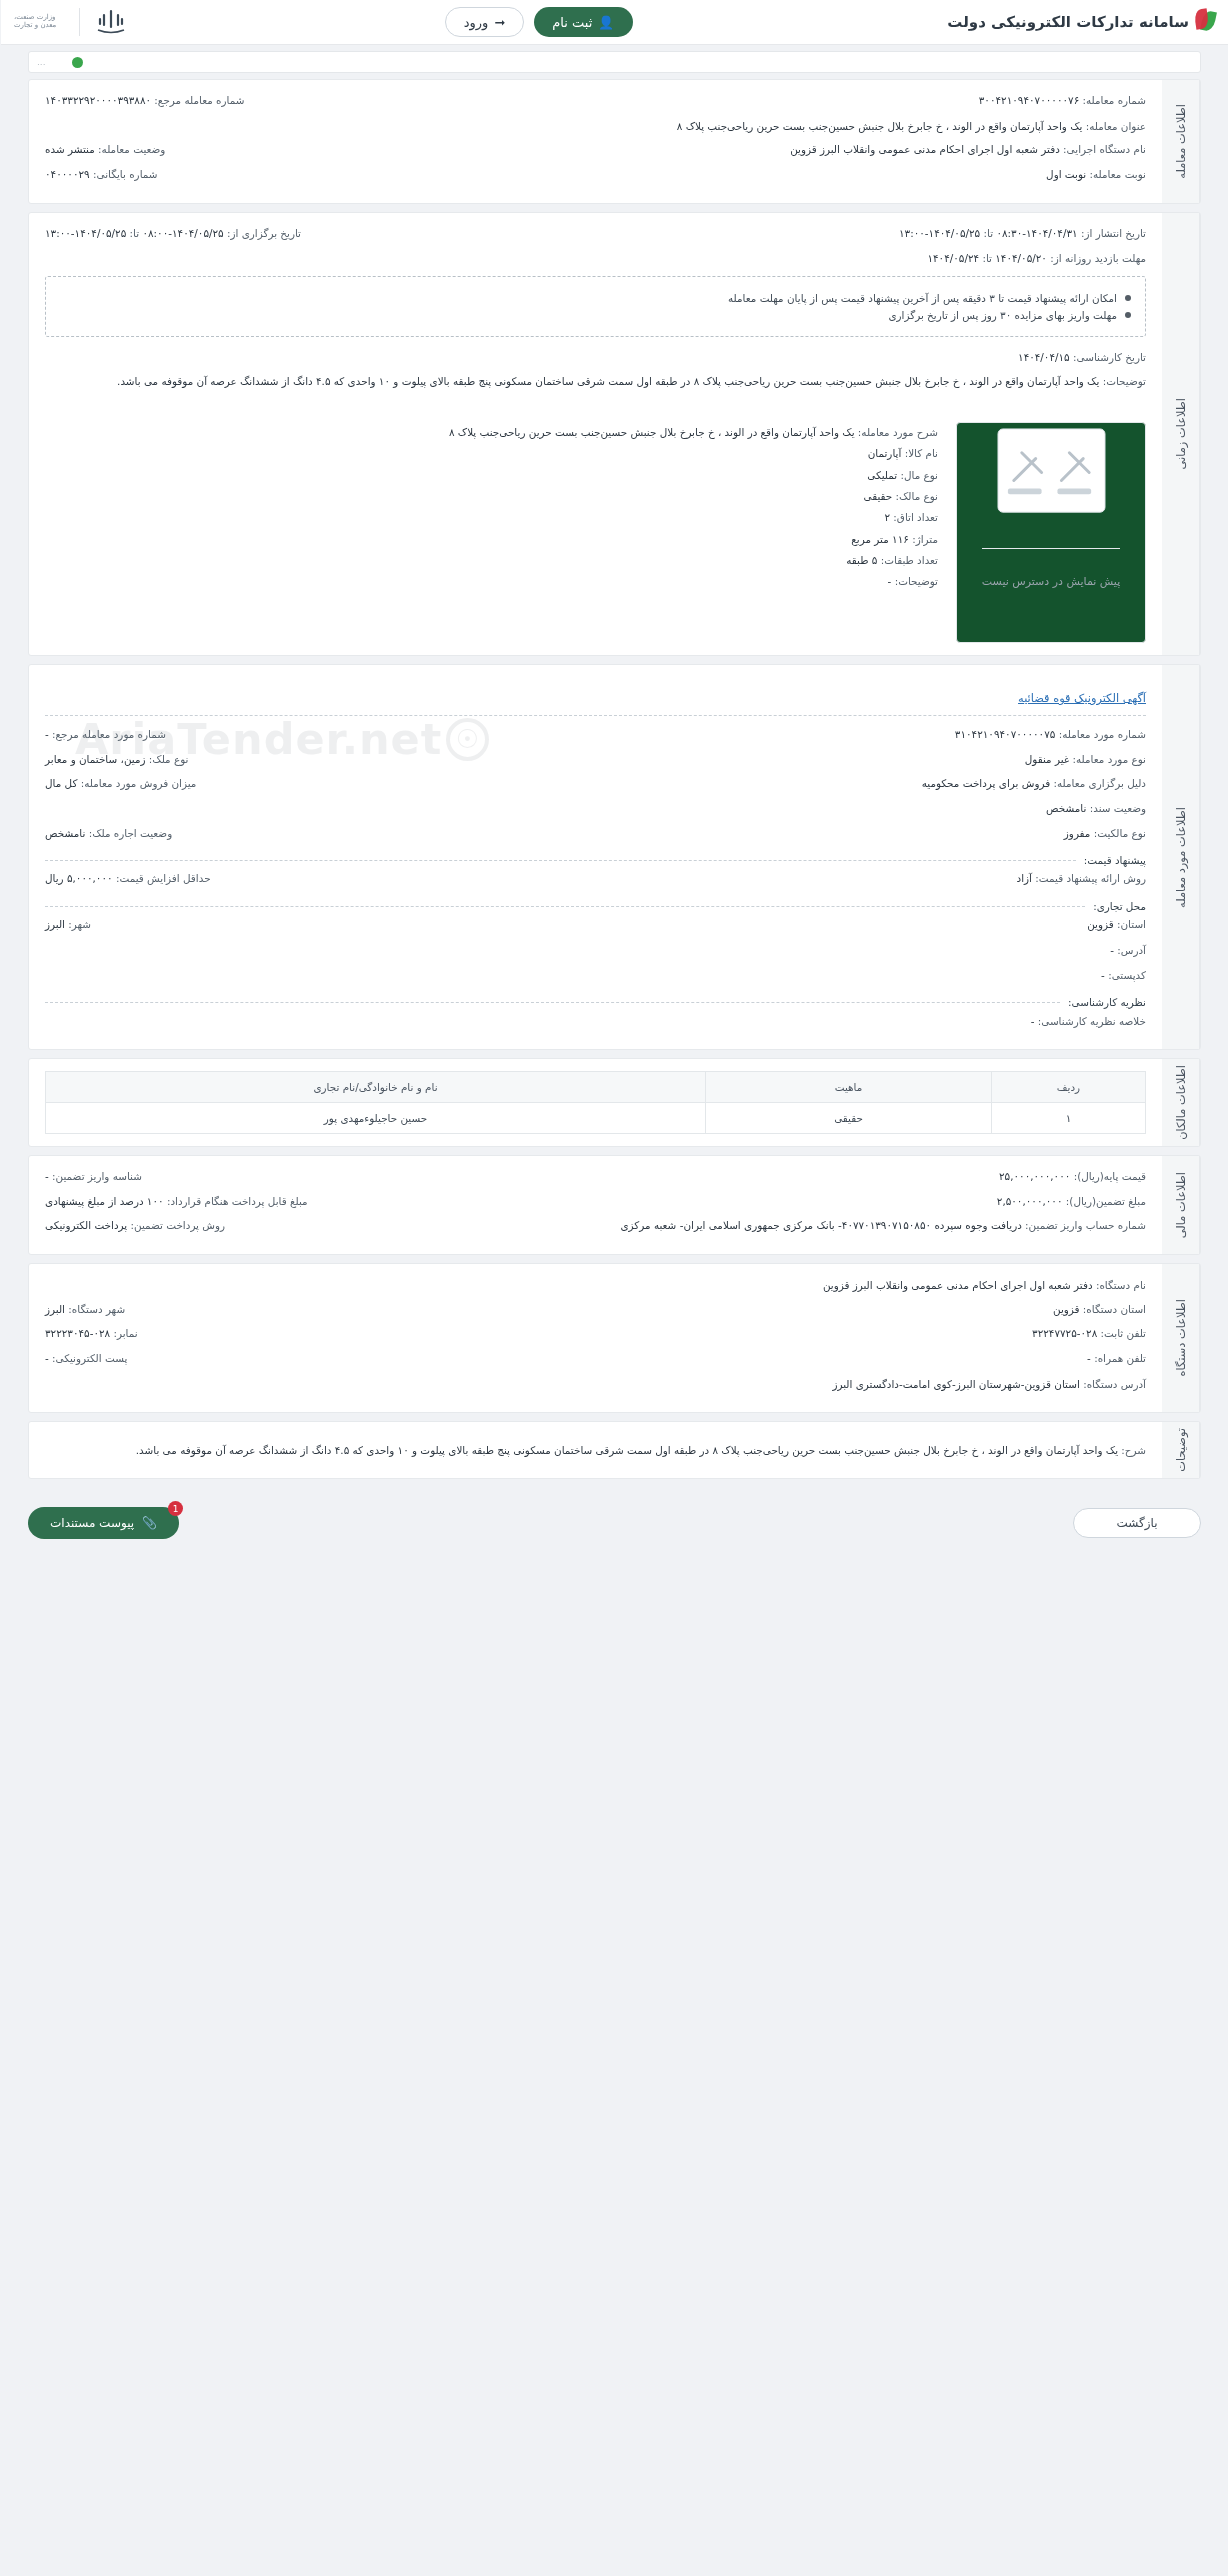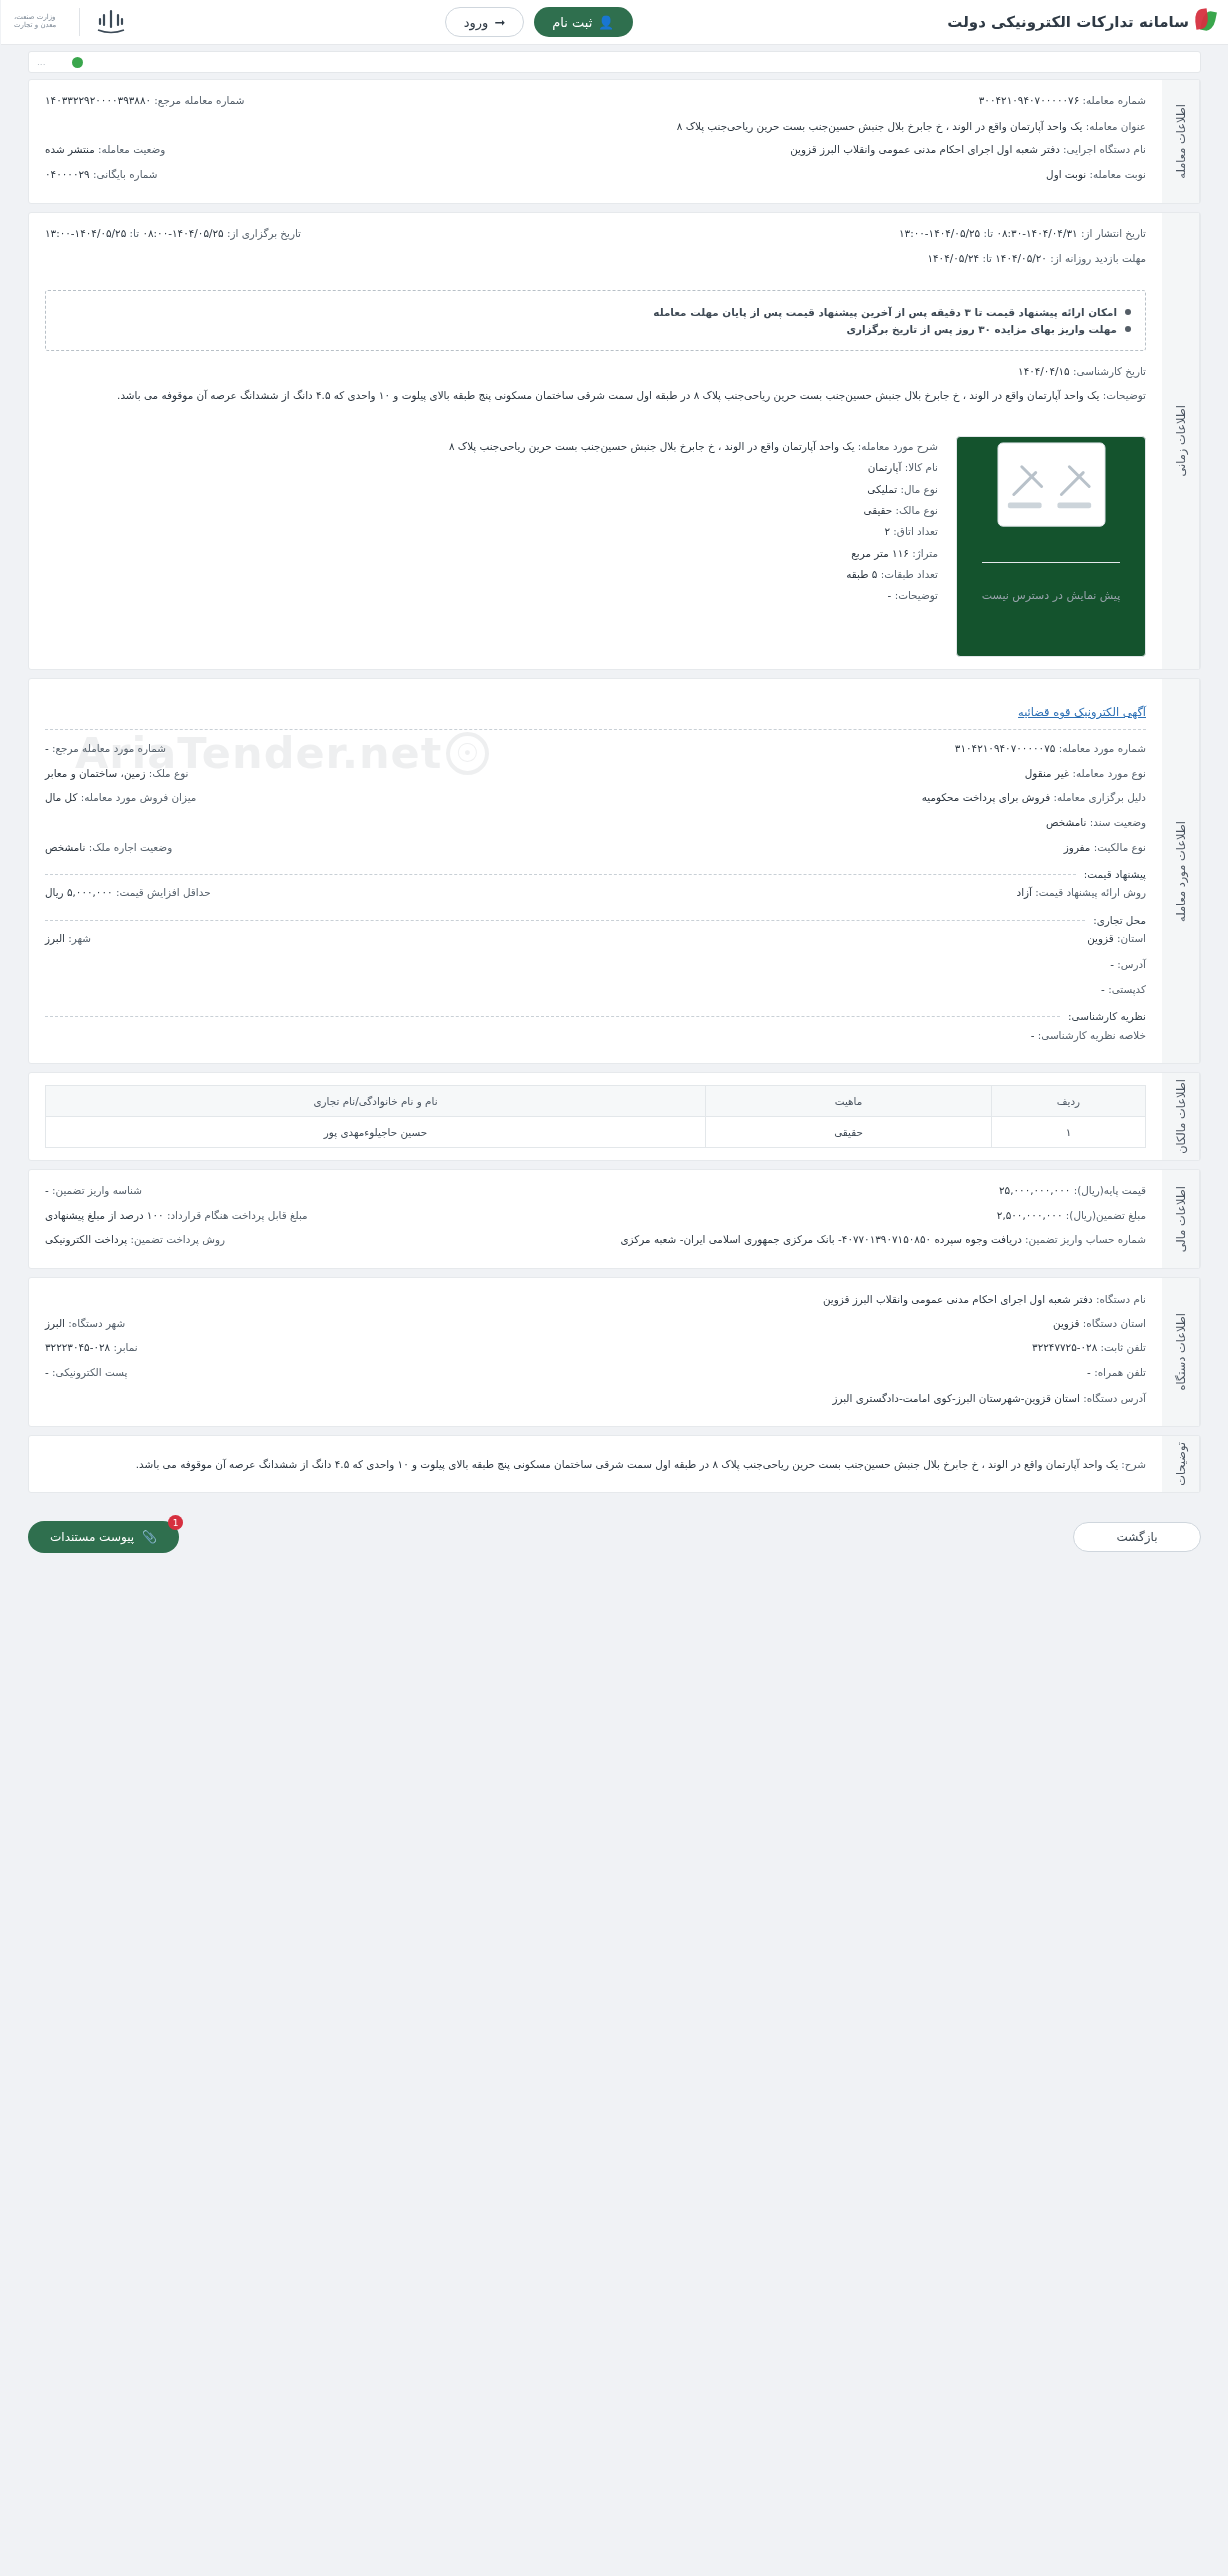--- a/index.html
+++ b/index.html
@@ -87,22 +87,21 @@
   .row2 { display: flex; justify-content: space-between; gap: 20px; margin-bottom: 7px; }
   .row2 > div { font-size: 10.4px; color: #3f4a55; line-height: 1.7; }
   .lbl { color:#55606b; }
   .val { color:#2c3640; }
   .full { font-size: 10.4px; color:#3f4a55; line-height: 1.8; margin-bottom: 6px;}
 
   .dashed-box {
     border: 1px dashed #b8c0c7;
     border-radius: 3px;
     padding: 10px 14px;
-    margin-top: 22px;
-    font-weight: bold;
+    margin-top: 8px;
   }
   .bullet-line { font-size: 10.4px; color:#3f4a55; display:flex; align-items:center; gap:8px; justify-content:flex-start; margin: 5px 0;}
   .bullet { width:6px; height:6px; border-radius:50%; background:#545d66; flex:0 0 6px;}
 
   .kexp { font-size: 10.4px; color:#55606b; margin-top: 14px; }
   .kexp-text { font-size: 10.4px; color:#3f4a55; line-height: 2; margin-top: 8px; text-align: justify;}
 
   
   .details-wrap { display:flex; gap: 18px; padding: 4px 0 0 0; }
   .preview-card {

